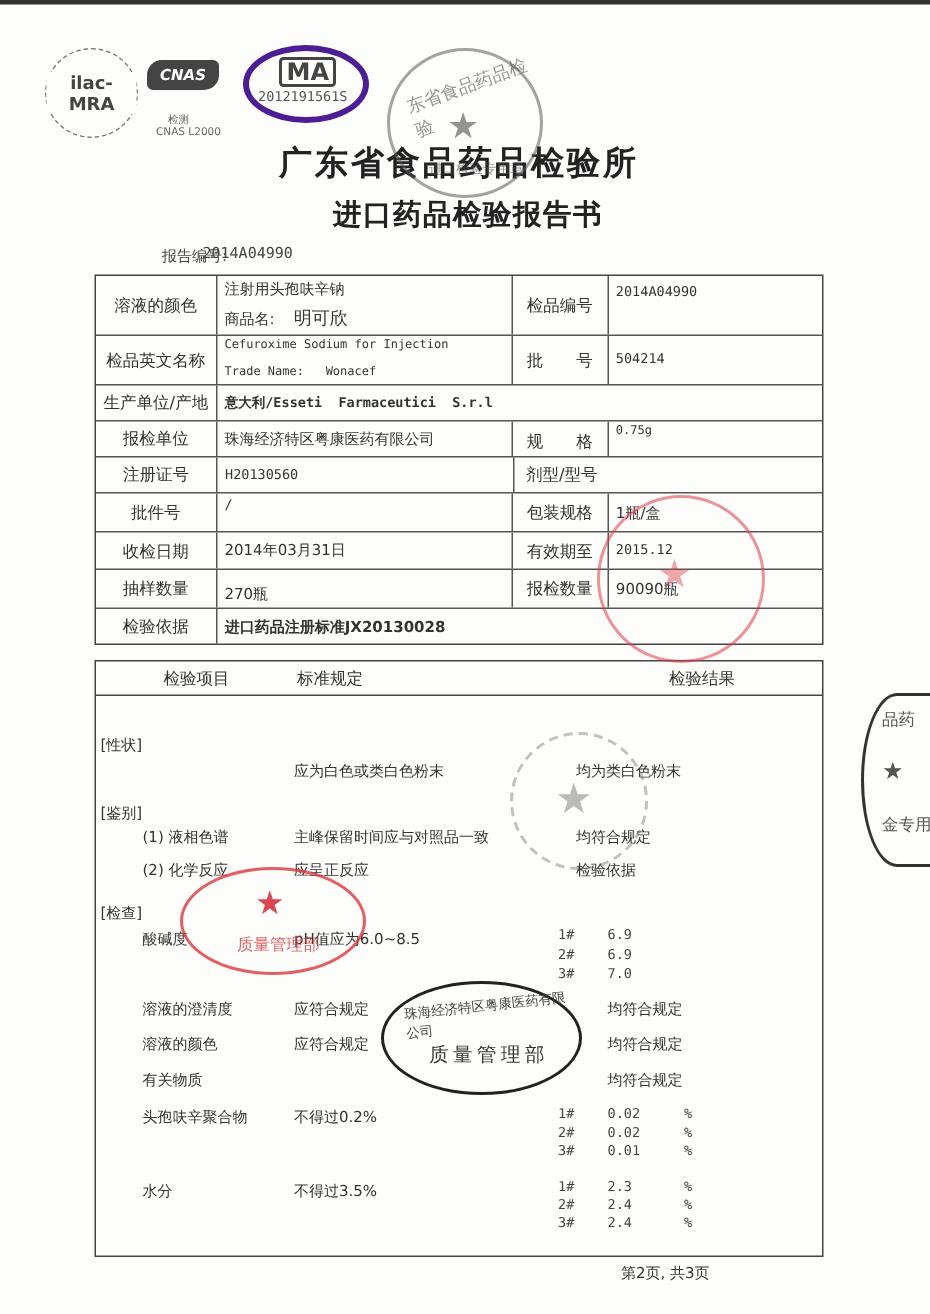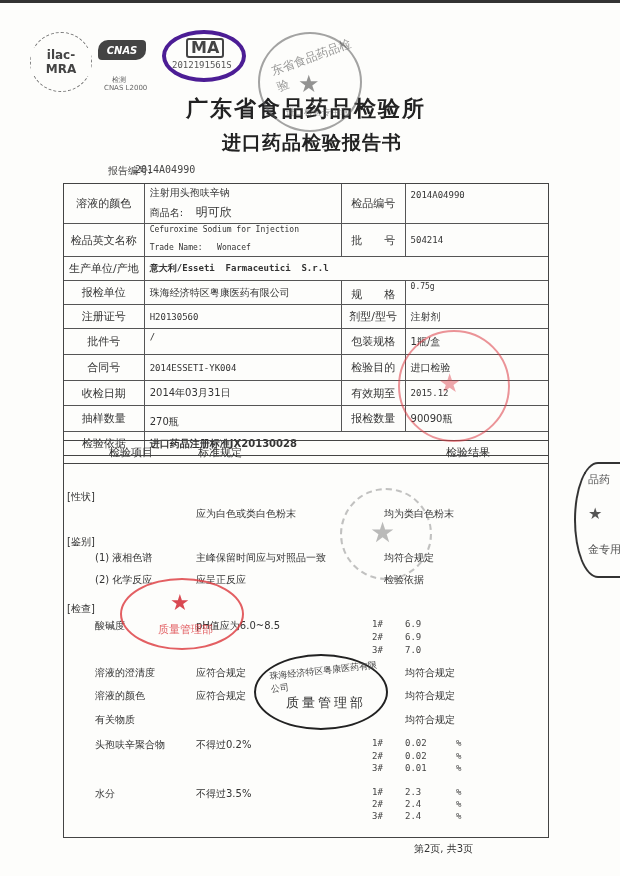--- a/index.html
+++ b/index.html
@@ -130,33 +130,26 @@
   <div class="row" style="height:23px">
     <div class="cell c1 lbl">报检单位</div>
     <div class="cell c2">珠海经济特区粤康医药有限公司</div>
     <div class="cell c3 lbl" style="align-items:flex-end;padding-bottom:2px">规　　格</div>
     <div class="cell c4 mono" style="align-items:flex-start;padding-top:1px;font-size:8px">0.75g</div>
   </div>
   <div class="row" style="height:23px">
     <div class="cell c1 lbl">注册证号</div>
     <div class="cell c2 mono" style="font-size:9px">H20130560</div>
     <div class="cell c3 lbl">剂型/型号</div>
-    <div class="cell c4">注射剂</div>
   </div>
   <div class="row" style="height:25px">
     <div class="cell c1 lbl">批件号</div>
     <div class="cell c2 mono" style="align-items:flex-start;padding-top:3px;font-size:9px">/</div>
     <div class="cell c3 lbl">包装规格</div>
     <div class="cell c4">1瓶/盒</div>
-  </div>
-  <div class="row" style="height:25px">
-    <div class="cell c1 lbl">合同号</div>
-    <div class="cell c2 mono" style="font-size:9px">2014ESSETI-YK004</div>
-    <div class="cell c3 lbl">检验目的</div>
-    <div class="cell c4">进口检验</div>
   </div>
   <div class="row" style="height:24px">
     <div class="cell c1 lbl">收检日期</div>
     <div class="cell c2">2014年03月31日</div>
     <div class="cell c3 lbl">有效期至</div>
     <div class="cell c4 mono" style="font-size:9px">2015.12</div>
   </div>
   <div class="row" style="height:25px">
     <div class="cell c1 lbl">抽样数量</div>
     <div class="cell c2" style="align-items:flex-end;padding-bottom:2px">270瓶</div>

